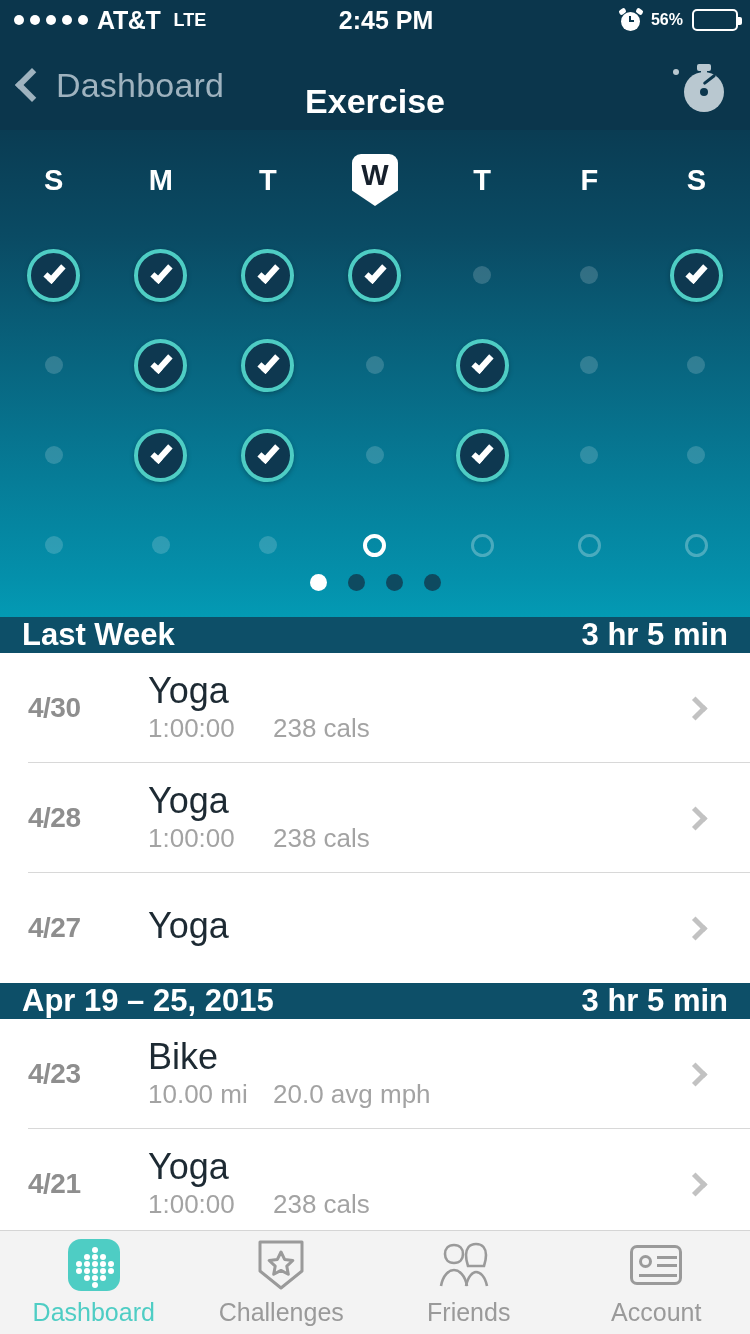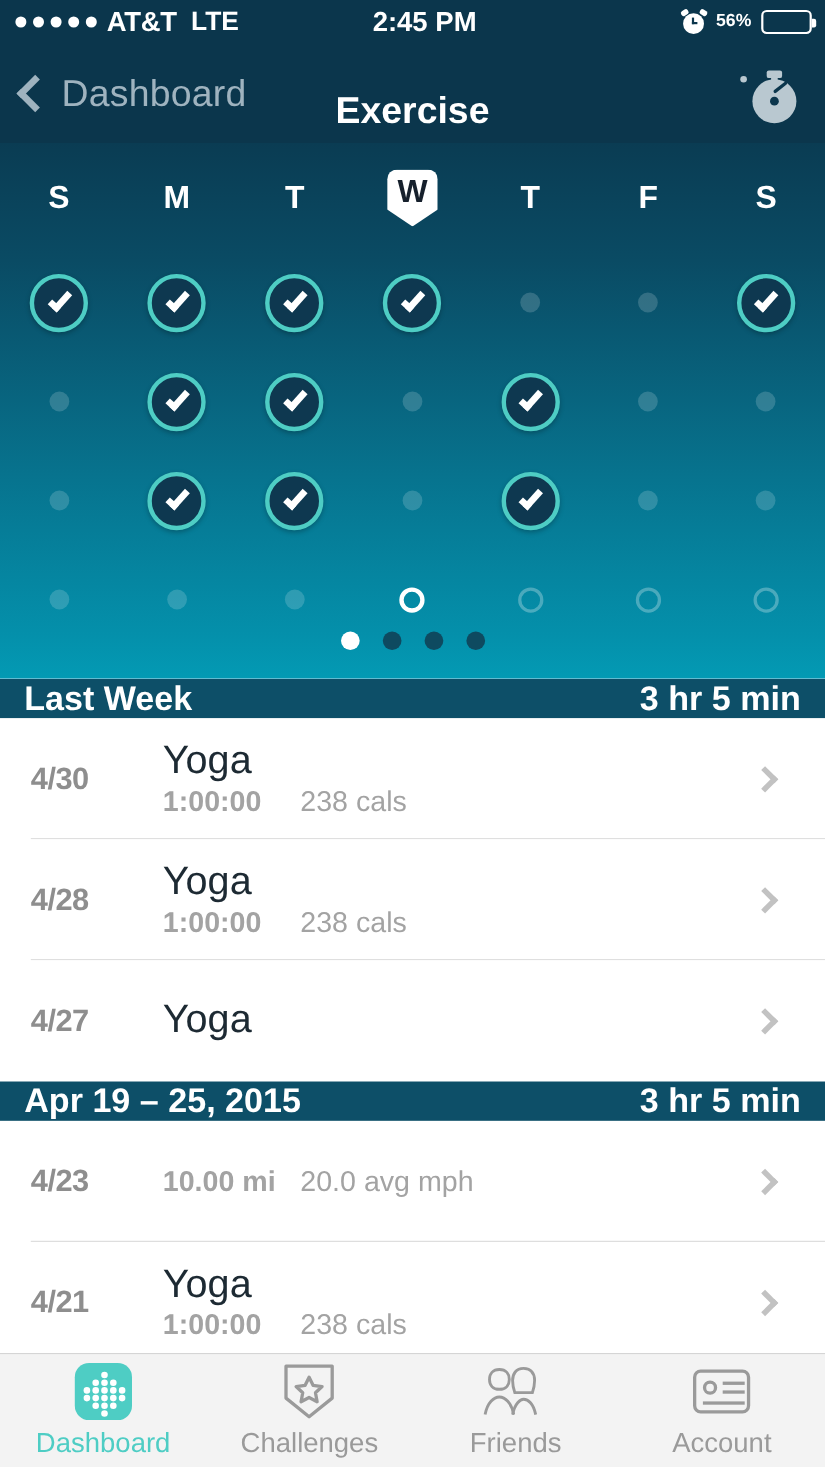--- a/index.html
+++ b/index.html
@@ -16,21 +16,21 @@
   .statusbar {
     position:absolute; top:0; left:0; width:750px; height:40px;
     background:#0b364c; color:#fff;
     display:flex; align-items:center;
     font-size:25px; font-weight:bold;
   }
   .sb-left { position:absolute; left:14px; display:flex; align-items:center; gap:9px; }
   .sb-dots { display:flex; gap:6px; align-items:center; }
   .sb-dots i { width:10px; height:10px; border-radius:50%; background:#fff; display:block; }
   .sb-carrier { font-size:25px; letter-spacing:-0.3px; }
-  .sb-lte { font-size:24px; margin-left:4px; }
+  .sb-lte { font-size:18px; margin-left:4px; }
   .sb-center { position:absolute; left:0; width:750px; text-align:center; font-size:25px;padding-left:22px; }
   .sb-right { position:absolute; right:12px; display:flex; align-items:center; gap:9px; }
   .alarm-ico { width:22px; height:22px; position:relative; }
   .alarm-ico .bell { position:absolute; left:1px; top:3px; width:19px; height:19px; border-radius:50%; background:#fff; }
   .alarm-ico .hand { position:absolute; left:9px; top:7px; width:2px; height:6px; background:#0b364c; }
   .alarm-ico .hand2 { position:absolute; left:9px; top:11px; width:5px; height:2px; background:#0b364c; }
   .alarm-ico .ear-l { position:absolute; left:-1px; top:0px; width:7px; height:5px; background:#fff; transform:rotate(-35deg); border-radius:2px;}
   .alarm-ico .ear-r { position:absolute; right:-1px; top:0px; width:7px; height:5px; background:#fff; transform:rotate(35deg); border-radius:2px;}
   .batt { width:46px; height:22px; border:2px solid #fff; border-radius:5px; position:relative; padding:2px; }
   .batt .fill { height:100%; background:#fff; border-radius:2px; }
@@ -118,21 +118,21 @@
     position:relative; background:#fff;
   }
   .row:after {
     content:""; position:absolute; left:28px; right:0; bottom:0; height:1px; background:#d8d8d8;
   }
   .row.nolines:after { display:none; }
   .row .date { width:92px; font-size:28px; color:#8e8e8e; font-weight:bold; letter-spacing:-0.5px; }
   .row .info { flex:1; padding-left:28px; }
   .row .act { font-size:36px; color:#1d2a33; line-height:1.05; margin-bottom:4px; }
   .row .meta { font-size:26px; color:#a3a3a3; display:flex; }
-  .row .meta .m1 { min-width:125px;font-weight:bold; }
+  .row .meta .m1 { min-width:125px; }
   .chev { width:17px; height:17px; border-top:5px solid #c2c2c2; border-right:5px solid #c2c2c2;
           transform:rotate(45deg); margin-right:26px; }
 
   
   .tabbar {
     position:absolute; bottom:0; left:0; width:750px; height:104px;
     background:#f3f3f3; border-top:1px solid #d5d5d5;
     display:flex;
   }
   .tab { flex:1; display:flex; flex-direction:column; align-items:center; justify-content:center; gap:7px; }
@@ -383,20 +383,21 @@
         </div>
         <div class="chev"></div>
       </div>
       <div class="sect-head">
         <span>Apr 19 – 25, 2015</span>
         <span class="total">3 hr 5 min</span>
       </div>
       <div class="row">
         <div class="date">4/23</div>
         <div class="info">
+          <div class="act">Bike</div>
           <div class="meta">
             <span class="m1">10.00 mi</span>
             <span>20.0 avg mph</span>
           </div>
         </div>
         <div class="chev"></div>
       </div>
       <div class="row nolines">
         <div class="date">4/21</div>
         <div class="info">

